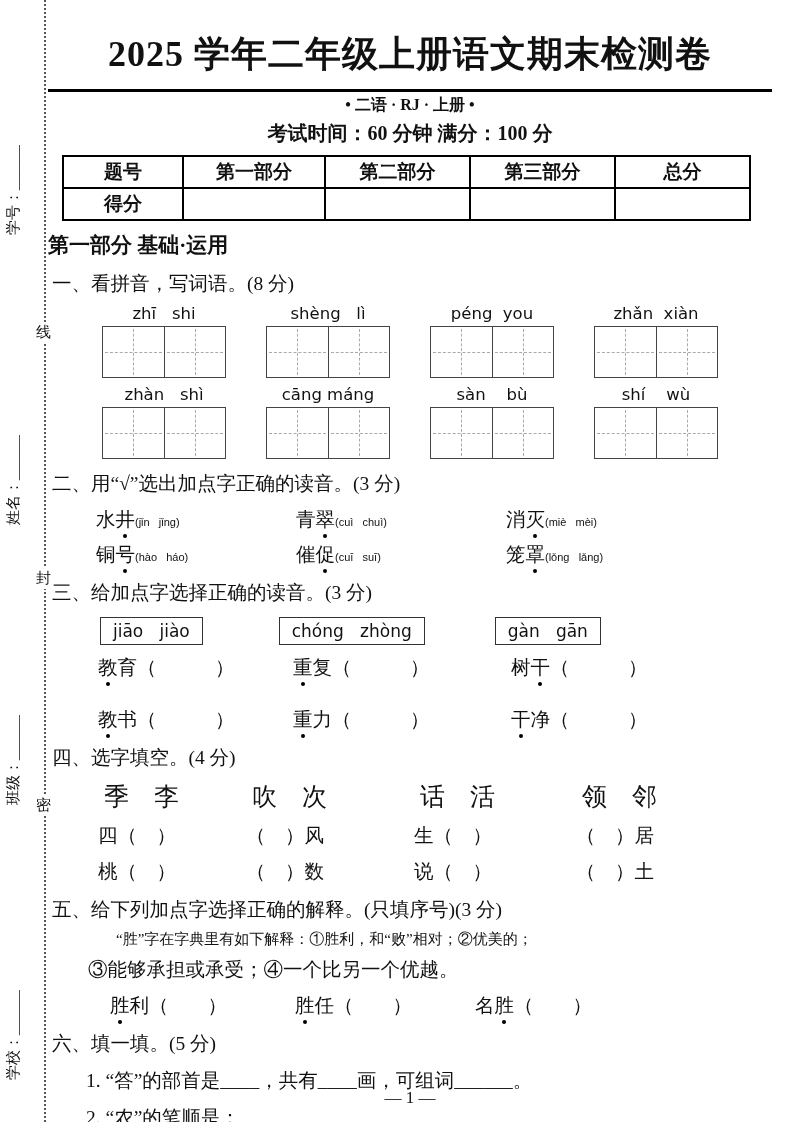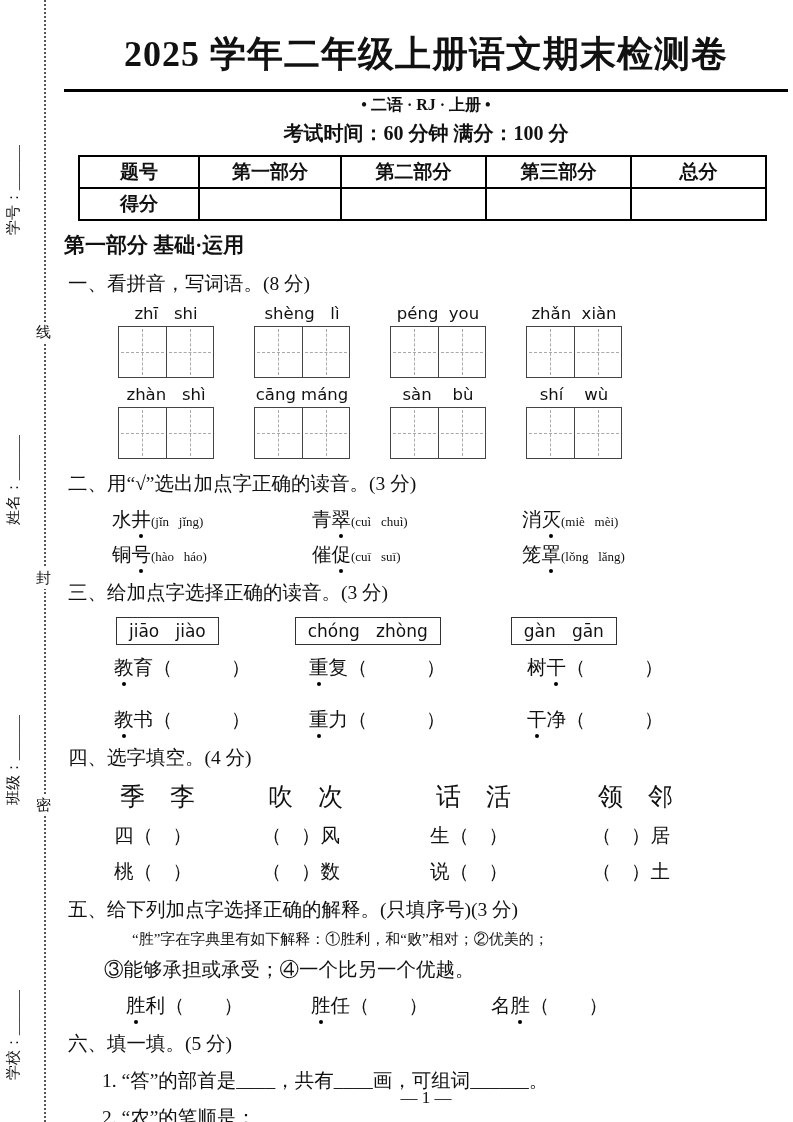--- a/index.html
+++ b/index.html
@@ -6,44 +6,44 @@
   .page{width:793px;height:1122px;position:relative;background:#ffffff;
         font-family:"Liberation Serif","DejaVu Serif",serif;color:#111;overflow:hidden;}
   
   .seal-line{position:absolute;left:44px;top:0;bottom:0;border-left:2px dotted #555;}
   .seal-char{position:absolute;left:36px;font-size:15px;background:#fff;padding:3px 0;line-height:1;}
   .seal-char.c1{top:322px;} .seal-char.c2{top:568px;} .seal-char.c3{top:795px;}
   .side-label{position:absolute;left:-46px;top:0;width:120px;height:20px;text-align:center;
               transform:rotate(-90deg);font-size:15px;white-space:nowrap;}
   .side-label.s1{top:180px;} .side-label.s2{top:470px;} .side-label.s3{top:750px;} .side-label.s4{top:1025px;}
   
-  .content{position:absolute;left:64px;top:0;width:724px;height:1122px;}
+  .content{position:absolute;left:48px;top:0;width:724px;height:1122px;}
   h1.title{margin:30px 0 0;font-size:36px;font-weight:bold;text-align:center;letter-spacing:1px;}
   .title-rule{margin-top:10px;border-top:3px solid #000;}
   .subtitle{font-size:16px;font-weight:bold;text-align:center;margin-top:3px;}
   .exam-info{font-size:20px;font-weight:bold;text-align:center;margin-top:4px;}
   table.score{margin:8px 0 0 14px;border-collapse:collapse;}
   table.score th,table.score td{border:2px solid #000;text-align:center;font-size:19px;padding:2px 0;}
   table.score th{font-weight:bold;height:26px;}
   table.score td{height:24px;font-weight:bold;}
   .w1{width:118px;} .w2{width:140px;} .w3{width:143px;border-radius:6px;} .w4{width:143px;} .w5{width:133px;}
   .section-title{margin-top:10px;font-size:21px;font-weight:bold;text-align:left;}
   .q-heading{font-size:19.5px;margin-top:11px;padding-left:4px;}
   
   .py-row{display:flex;gap:40px;padding-left:54px;margin-top:7px;}
-  .word-col{width:96px;}
+  .word-col{width:124px;}
   .pinyin{text-align:center;font-family:"DejaVu Sans",sans-serif;font-size:16.5px;margin-bottom:3px;white-space:pre;}
   .tian-grid{display:flex;border:1.6px solid #444;height:52px;box-sizing:border-box;}
   .tian-cell{flex:1;position:relative;}
   .tian-cell + .tian-cell{border-left:1.6px solid #444;}
   .tian-cell::before{content:"";position:absolute;left:2px;right:2px;top:50%;border-top:1px dashed #aaa;}
   .tian-cell::after{content:"";position:absolute;top:2px;bottom:2px;left:50%;border-left:1px dashed #aaa;}
   
   .q2-grid{display:grid;grid-template-columns:200px 210px auto;padding-left:48px;margin-top:9px;row-gap:8px;font-size:19.5px;}
-  .py{font-family:Liberation Serif, serif;font-size:13px;white-space:pre;text-align:center;}
+  .py{font-family:Liberation Sans, sans-serif;font-size:11px;white-space:pre;text-align:center;}
   .dot-char{position:relative;display:inline-block;}
   .dot-char::after{content:"";position:absolute;left:50%;bottom:-5px;width:4px;height:4px;margin-left:-2px;background:#000;border-radius:50%;}
   
   .q3-boxes{display:flex;padding-left:52px;margin-top:11px;}
   .opt-box{border:1.8px solid #333;padding:3px 12px;font-family:"DejaVu Sans",sans-serif;font-size:17px;white-space:pre;}
   .opt-box.b2{margin-left:76px;} .opt-box.b3{margin-left:70px;}
   .q3-grid{display:grid;grid-template-columns:195px 218px auto;padding-left:50px;margin-top:9px;row-gap:25px;font-size:19.5px;}
   
   .q4-chars{display:grid;grid-template-columns:148px 168px 162px auto;padding-left:56px;margin-top:9px;font-size:25px;}
   .q4-chars span{white-space:pre;}

